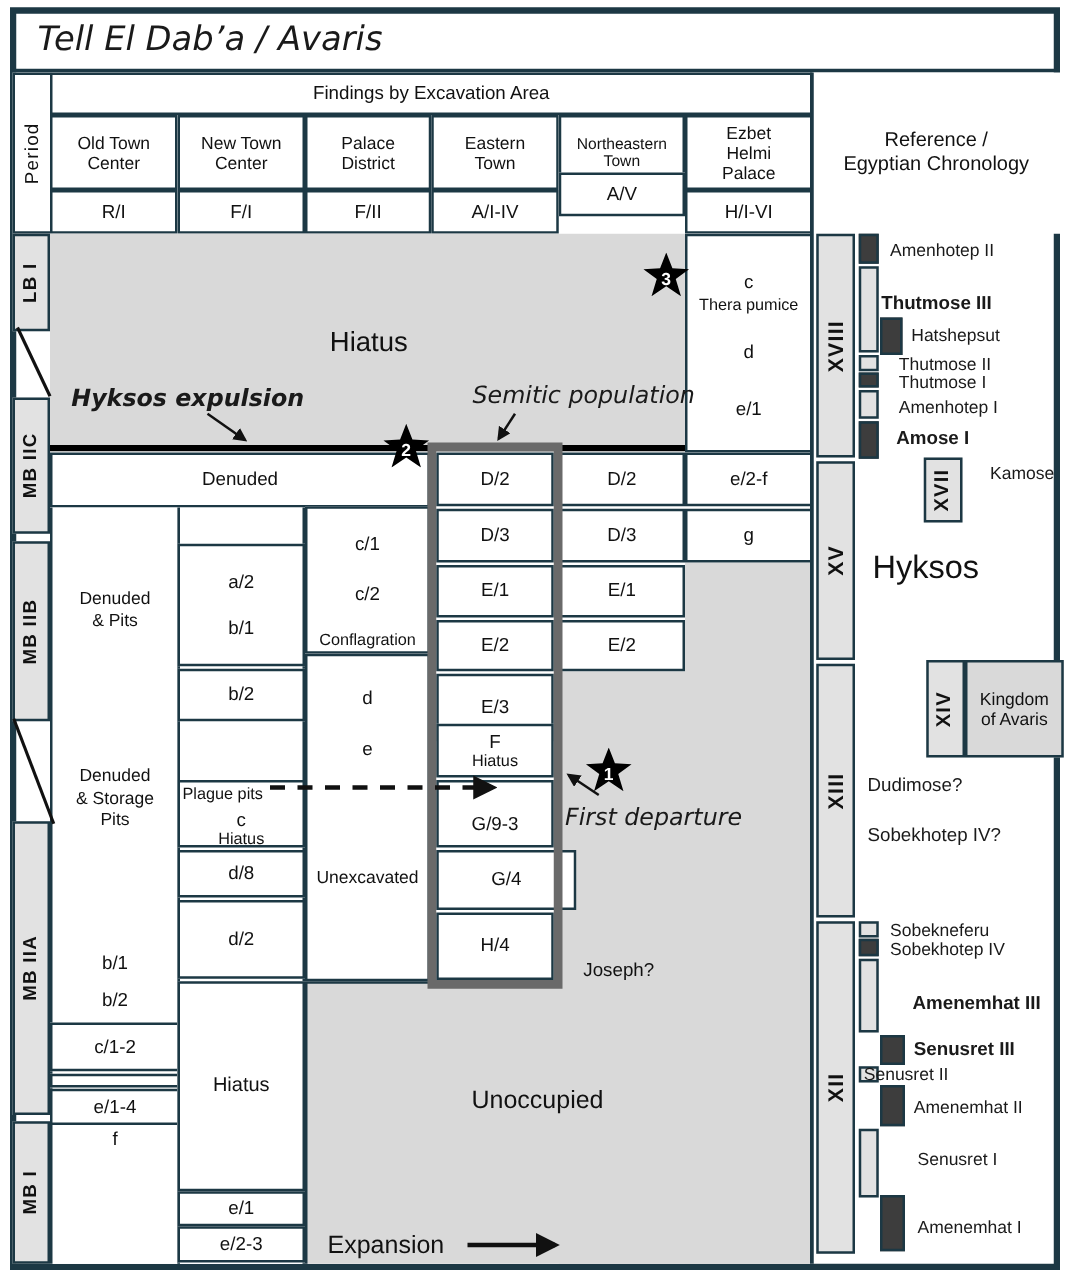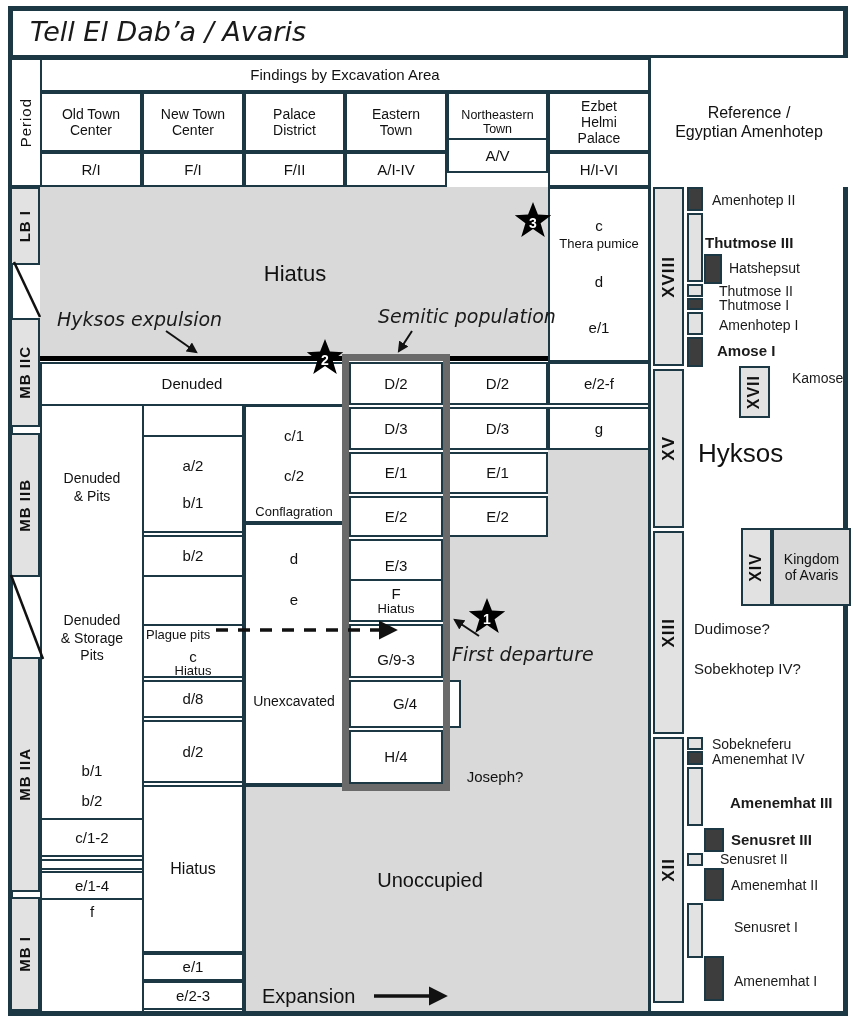--- a/index.html
+++ b/index.html
@@ -59,21 +59,21 @@
 Palace</div>
 
   <div class="cell" style="left:40px;top:152px;width:102px;height:35px;">R/I</div>
   <div class="cell" style="left:142px;top:152px;width:102px;height:35px;">F/I</div>
   <div class="cell" style="left:244px;top:152px;width:101px;height:35px;">F/II</div>
   <div class="cell" style="left:345px;top:152px;width:102px;height:35px;">A/I-IV</div>
   <div class="cell" style="left:447px;top:138px;width:101px;height:35px;">A/V</div>
   <div class="cell" style="left:548px;top:152px;width:102px;height:35px;">H/I-VI</div>
 
   <div class="cell pre" style="left:650px;top:58px;width:198px;height:129px;border:none;font-size:16px;">Reference /
-Egyptian Amenhotep</div>
+Egyptian Chronology</div>
 
   <div class="abs" style="left:40px;top:187px;width:610px;height:824px;background:#fff;"></div>
 
   <div class="abs grayfill" style="left:40px;top:187px;width:508px;height:171px;"></div>
   <div class="abs grayfill" style="left:548px;top:450px;width:102px;height:561px;"></div>
   <div class="abs grayfill" style="left:447px;top:537px;width:203px;height:474px;"></div>
   <div class="abs grayfill" style="left:244px;top:785px;width:406px;height:226px;"></div>
   <div class="abs" style="left:243px;top:785px;width:3px;height:226px;background:var(--bd);"></div>
   <div class="abs" style="left:244px;top:784px;width:101px;height:3px;background:var(--bd);"></div>
 
@@ -222,24 +222,24 @@
   <div class="tick barfill" style="left:687px;top:737px;width:16px;height:13px;"></div>
   <div class="tick" style="left:687px;top:751px;width:16px;height:14px;background:var(--dk);"></div>
   <div class="tick barfill" style="left:687px;top:767px;width:16px;height:59px;"></div>
   <div class="tick" style="left:704px;top:828px;width:20px;height:24px;background:var(--dk);"></div>
   <div class="tick barfill" style="left:687px;top:853px;width:16px;height:13px;"></div>
   <div class="tick" style="left:704px;top:868px;width:20px;height:33px;background:var(--dk);"></div>
   <div class="tick barfill" style="left:687px;top:903px;width:16px;height:55px;"></div>
   <div class="tick" style="left:704px;top:956px;width:20px;height:45px;background:var(--dk);"></div>
 
   <span class="ph" style="left:712px;top:736px;">Sobekneferu</span>
-  <span class="ph" style="left:712px;top:751px;">Amenemhat IV</span>
+  <span class="ph" style="left:712px;top:751px;">Sobekhotep IV</span>
   <span class="ph b" style="left:730px;top:794px;">Amenemhat III</span>
   <span class="ph b" style="left:731px;top:831px;">Senusret III</span>
-  <span class="ph" style="left:720px;top:851px;">Senusret II</span>
+  <span class="ph" style="left:691px;top:851px;">Senusret II</span>
   <span class="ph" style="left:731px;top:877px;">Amenemhat II</span>
   <span class="ph" style="left:734px;top:919px;">Senusret I</span>
   <span class="ph" style="left:734px;top:973px;">Amenemhat I</span>
 
   <svg class="abs" style="left:0;top:0;width:856px;height:1024px;" viewBox="0 0 856 1024">
     <defs>
       <marker id="ah" viewBox="0 0 10 10" refX="8" refY="5" markerWidth="5.5" markerHeight="5.5" orient="auto-start-reverse">
         <path d="M0,0 L10,5 L0,10 z" fill="#111"></path>
       </marker>
     </defs>
@@ -255,17 +255,17 @@
   <div class="star" style="left:468px;top:598px;">
     <span>1</span>
   </div>
   <div class="star" style="left:306px;top:339px;">
     <span>2</span>
   </div>
   <div class="star" style="left:514px;top:202px;">
     <span>3</span>
   </div>
 
-  <div class="hand" style="left:57px;top:308px;">Hyksos expulsion</div>
+  <div class="hand" style="left:57px;top:308px;font-weight:bold;">Hyksos expulsion</div>
   <div class="hand" style="left:378px;top:305px;">Semitic population</div>
   <div class="hand" style="left:452px;top:643px;">First departure</div>
 
 </div>
 
 </body></html>

